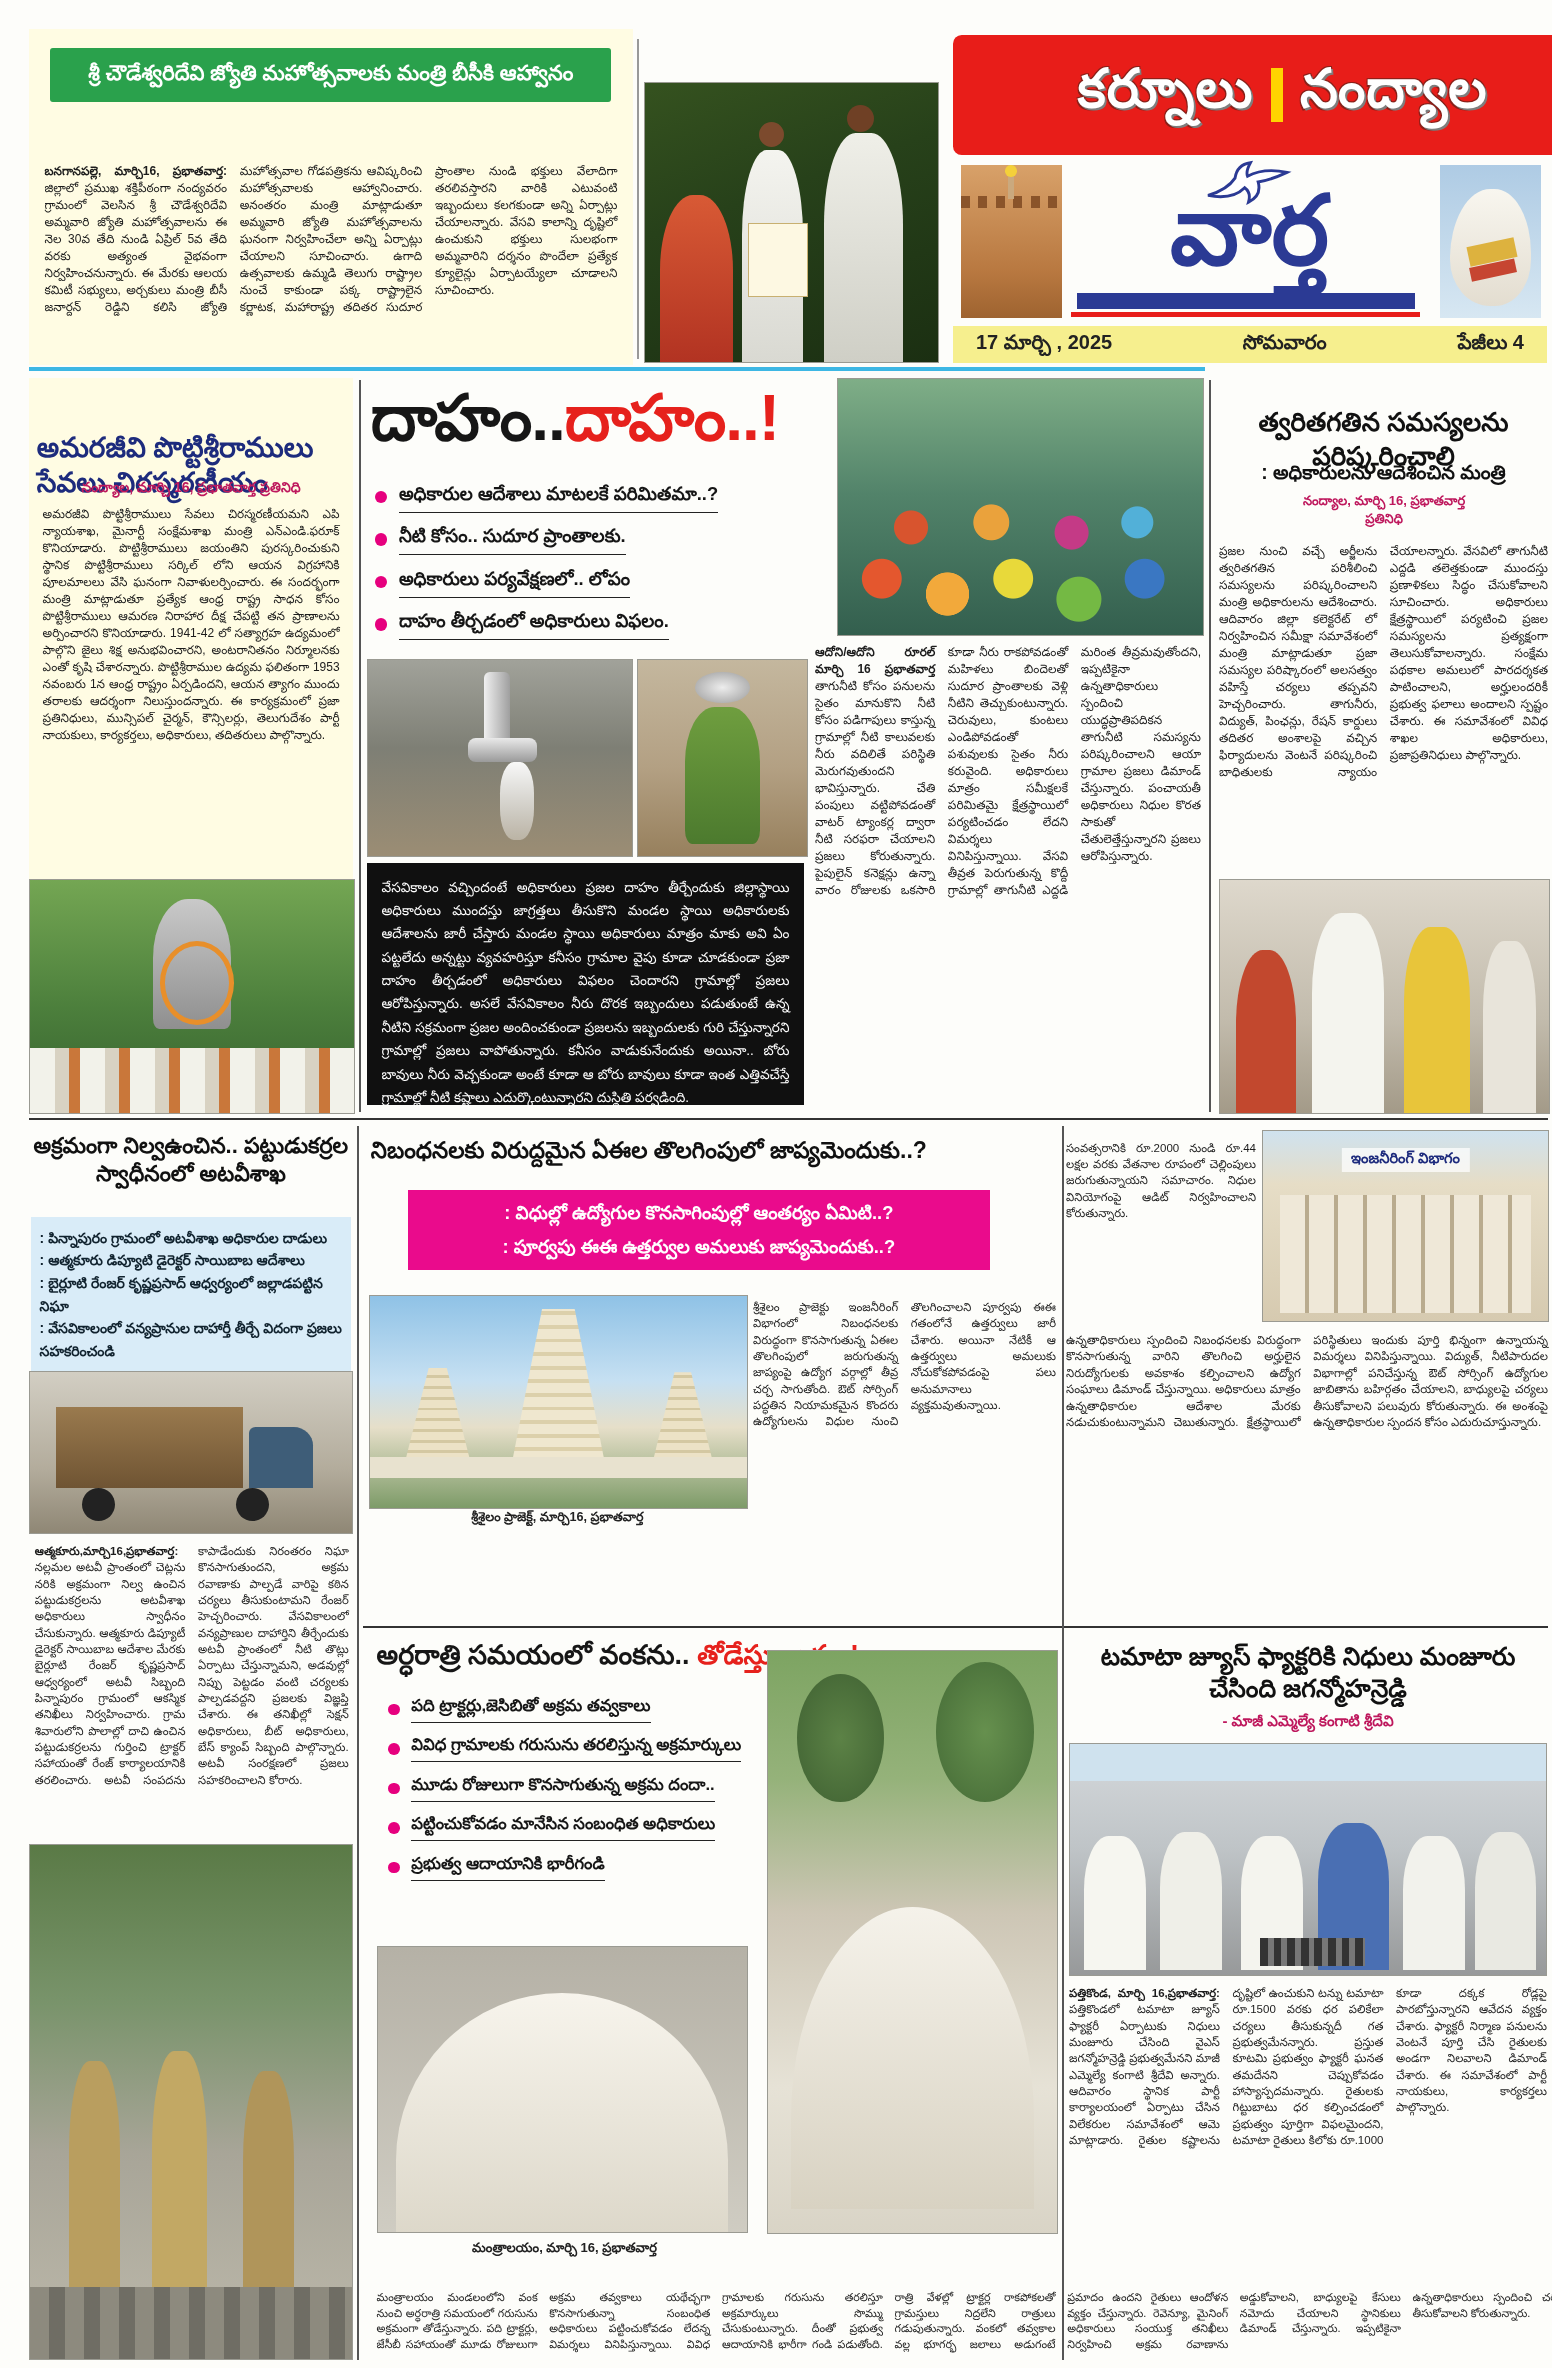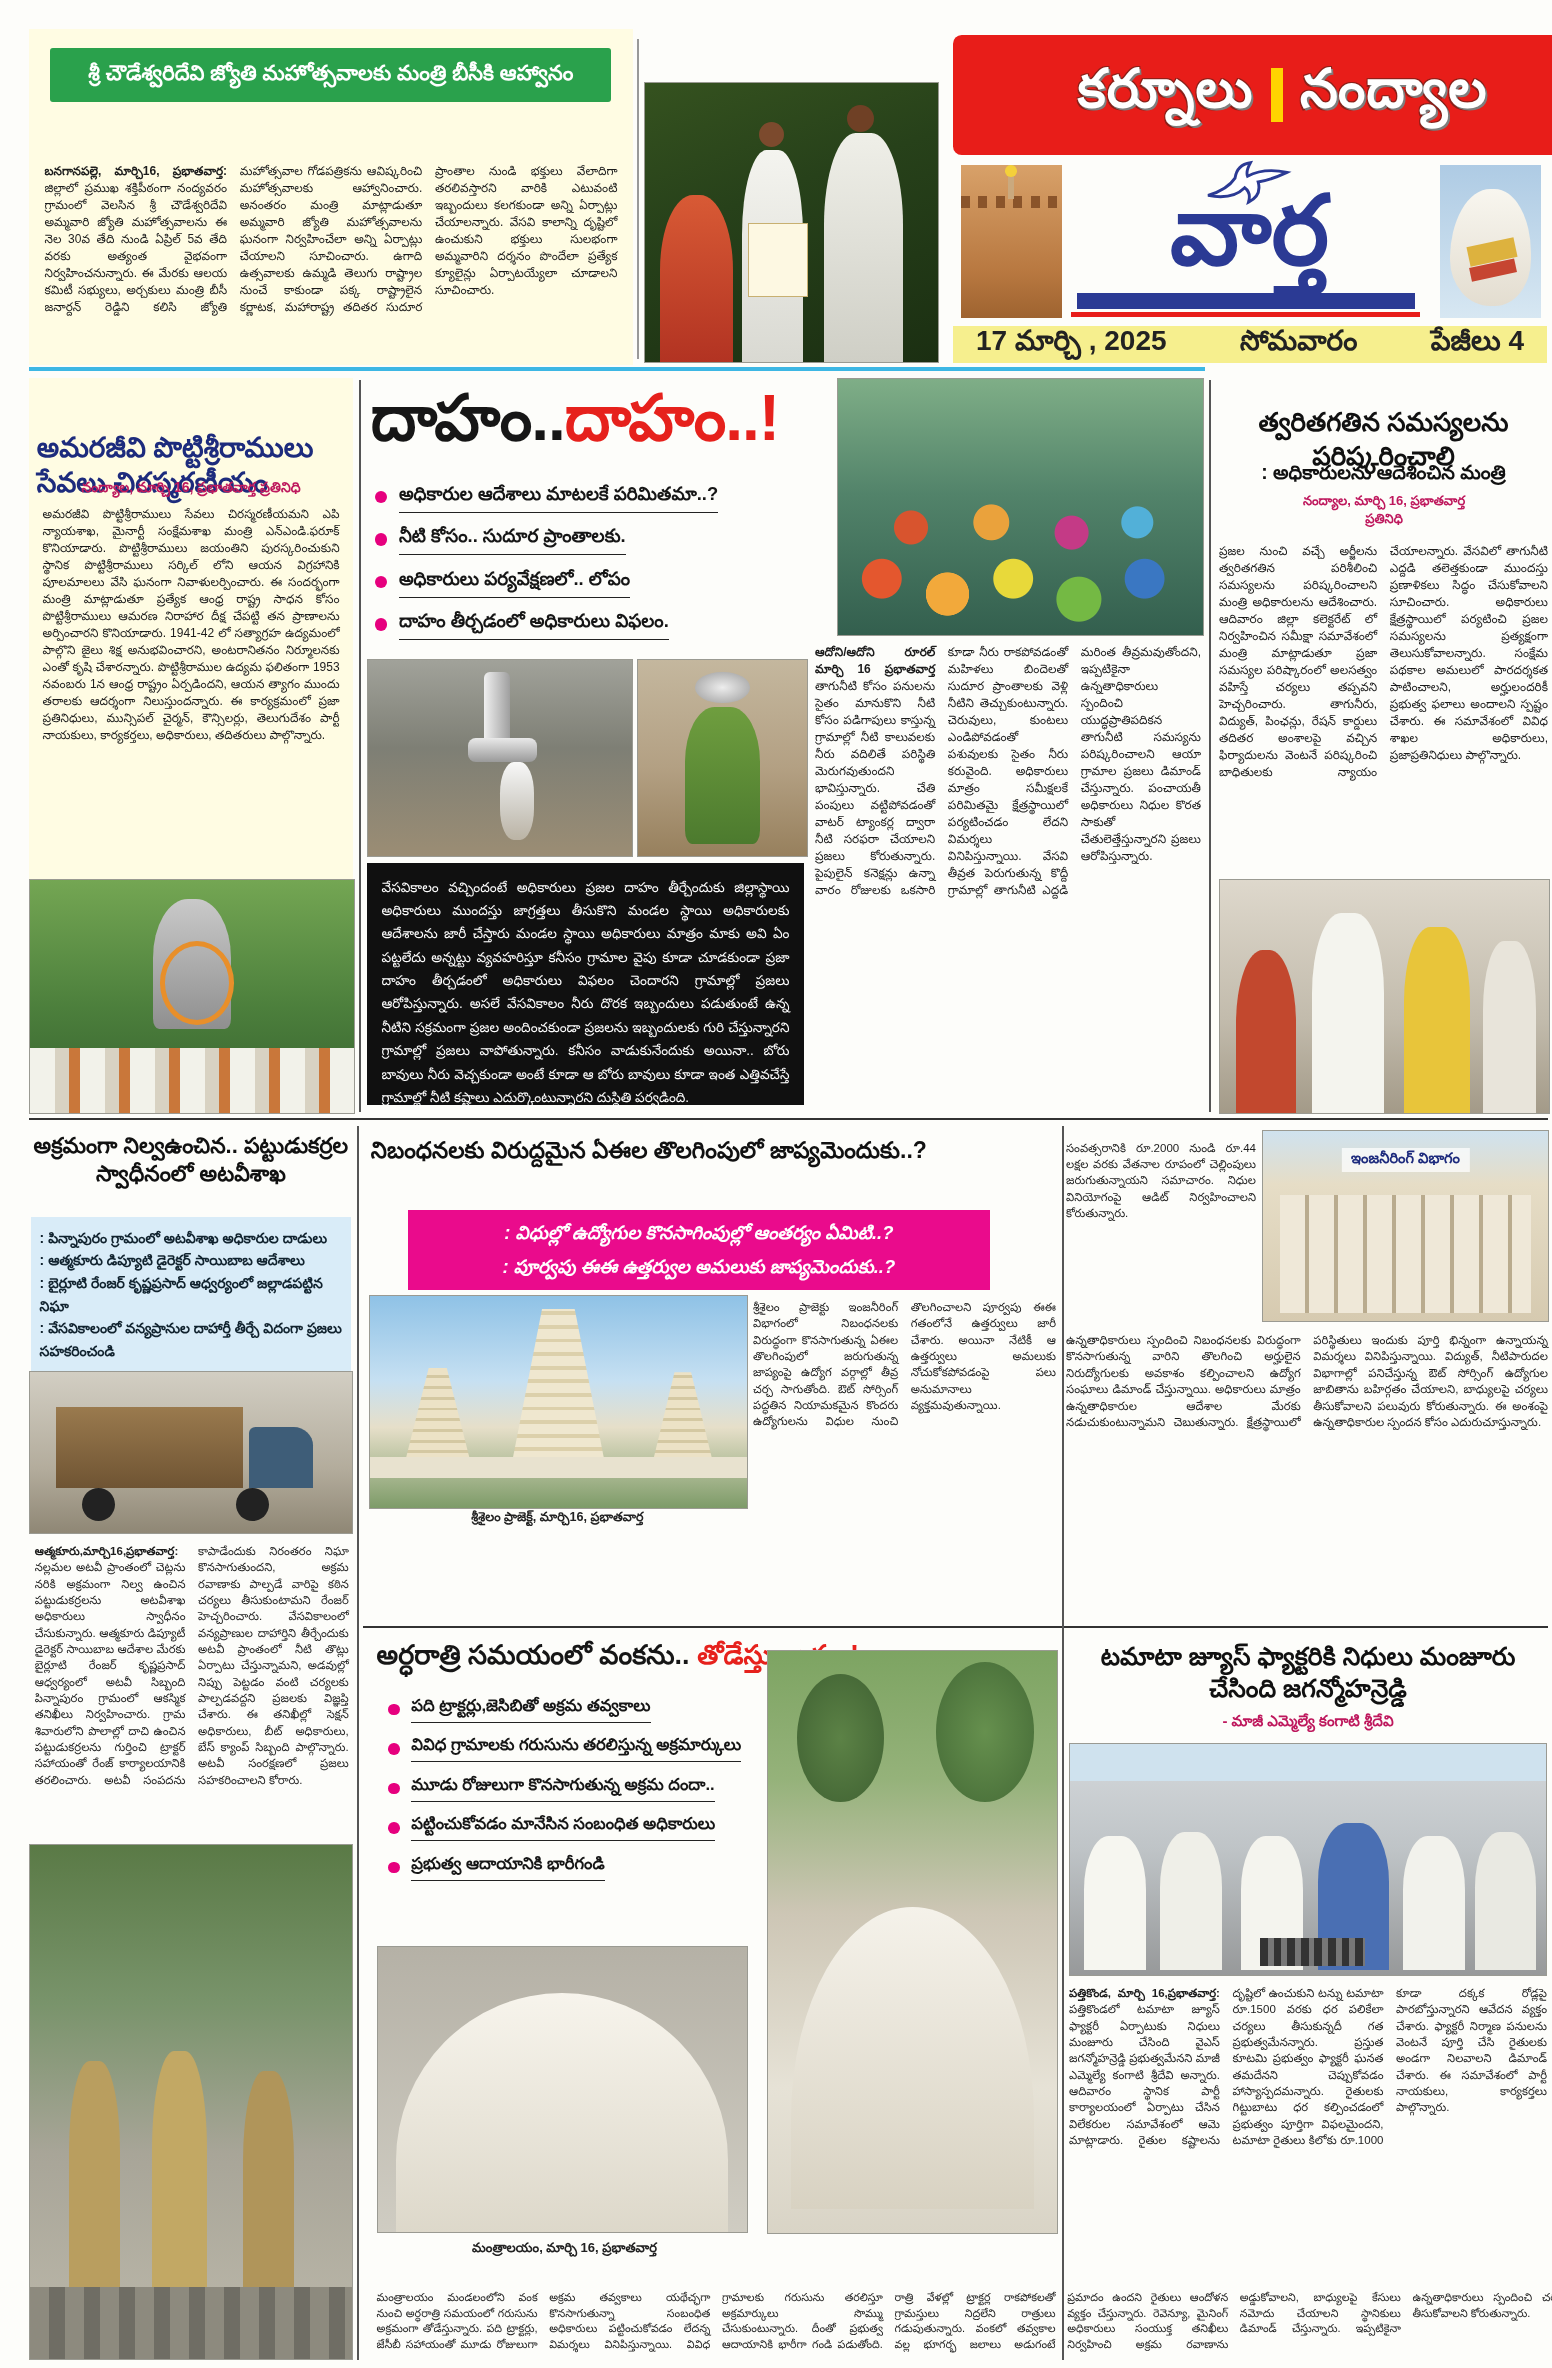--- a/index.html
+++ b/index.html
@@ -17,21 +17,21 @@
   .cyanrule{height:3.9px;background:#3db7e4;}
   .photo{position:absolute;overflow:hidden;border:1px solid #9a9a92;}
   .photo div{position:absolute;}
   
   .mast-red{background:#e81d19;border-radius:8.7px;display:flex;align-items:center;justify-content:center;gap:17.5px;}
   .mast-region{font-size:54px;font-weight:800;color:#fff;letter-spacing:1px;
     text-shadow:1.9px 1.9px 0 #7e7e7e,-1px -1px 0 #8a2019,1px -1px 0 #8a2019,-1px 1.9px 0 #8a2019;}
   .mast-div{width:11.6px;height:54px;background:#ffd400;}
   .mast-title{font-size:97px;font-weight:800;color:#2b3a94;line-height:1;}
   .datebar{background:#f6ef8e;display:flex;align-items:center;justify-content:space-between;
-    padding:0 23px;font-weight:bold;font-size:28px;color:#222;}
+    padding:0 23px;font-weight:bold;font-size:20px;color:#222;}
   
   .greenbox{background:#2aa14c;color:#fff;font-weight:bold;font-size:21px;text-align:center;
     display:flex;align-items:center;justify-content:center;white-space:nowrap;border-radius:2.9px;}
   .greensub{color:#17a24b;font-weight:bold;font-size:20.4px;text-align:center;white-space:nowrap;}
   .h-navy{color:#1d2b7d;font-weight:bold;font-size:28px;text-align:left;line-height:1.25;margin-top:38px;}
   .byline{font-weight:bold;font-size:14px;text-align:center;color:#be185d;}
   .h-daham{font-weight:800;font-size:64px;line-height:1;letter-spacing:-1px;}
   .red{color:#e6211c;}
   .blk{color:#161616;}
   .bullet-row{display:flex;align-items:flex-start;gap:11.6px;margin-bottom:12.6px;}
@@ -215,21 +215,21 @@
       <div style="left:38%;top:40%;width:17%;height:48%;background:#c2a864;border-radius:40% 40% 0 0;"></div>
       <div style="left:66%;top:44%;width:16%;height:44%;background:#b0955a;border-radius:40% 40% 0 0;"></div>
       <div style="left:0;top:86%;width:100%;height:14%;background:repeating-linear-gradient(90deg,#8d8a7e 0 19.4px,#6f6d64 19.4px 35px);"></div>
     </div>
   </div>
 
   <div class="vrule abs" style="left:357px;top:1126px;height:1234px;"></div>
 
   <div class="abs" style="left:365px;top:1126px;width:1183px;height:497px;">
     <div class="h-std abs" style="left:5.8px;top:9.7px;width:689px;font-size:23px;text-align:left;white-space:nowrap;">నిబంధనలకు విరుద్దమైన ఏఈల తొలగింపులో జాప్యమెందుకు..?</div>
-    <div class="pinkbox abs" style="left:43px;top:84px;width:574px;font-style:italic;">
+    <div class="pinkbox abs" style="left:43px;top:64px;width:574px;">
       <div>: విధుల్లో ఉద్యోగుల కొనసాగింపుల్లో ఆంతర్యం ఏమిటి..?</div>
       <div>: పూర్వపు ఈఈ ఉత్తర్వుల అమలుకు జాప్యమెందుకు..?</div>
     </div>
     <div class="photo" style="left:3.9px;top:169px;width:377px;height:212px;background:linear-gradient(180deg,#8fc2e6 0%,#c6e0f2 40%,#e6dfc9 62%,#7d9b68 100%);">
       <div style="left:32%;top:6%;width:36%;height:72%;clip-path:polygon(16% 100%,38% 0,62% 0,84% 100%);background:repeating-linear-gradient(0deg,#efe7cf 0 9.7px,#dcd0ab 9.7px 13.6px);"></div>
       <div style="left:6%;top:34%;width:24%;height:44%;clip-path:polygon(14% 100%,40% 0,60% 0,86% 100%);background:repeating-linear-gradient(0deg,#ece2c6 0 7.8px,#d4c8a2 7.8px 10.7px);"></div>
       <div style="left:72%;top:36%;width:22%;height:42%;clip-path:polygon(14% 100%,40% 0,60% 0,86% 100%);background:repeating-linear-gradient(0deg,#ece2c6 0 7.8px,#d4c8a2 7.8px 10.7px);"></div>
       <div style="left:0;top:76%;width:100%;height:10%;background:#e8e2cf;"></div>
     </div>
     <div class="caption abs" style="left:3.9px;top:384px;width:377px;">శ్రీశైలం ప్రాజెక్ట్, మార్చి16, ప్రభాతవార్త</div>

